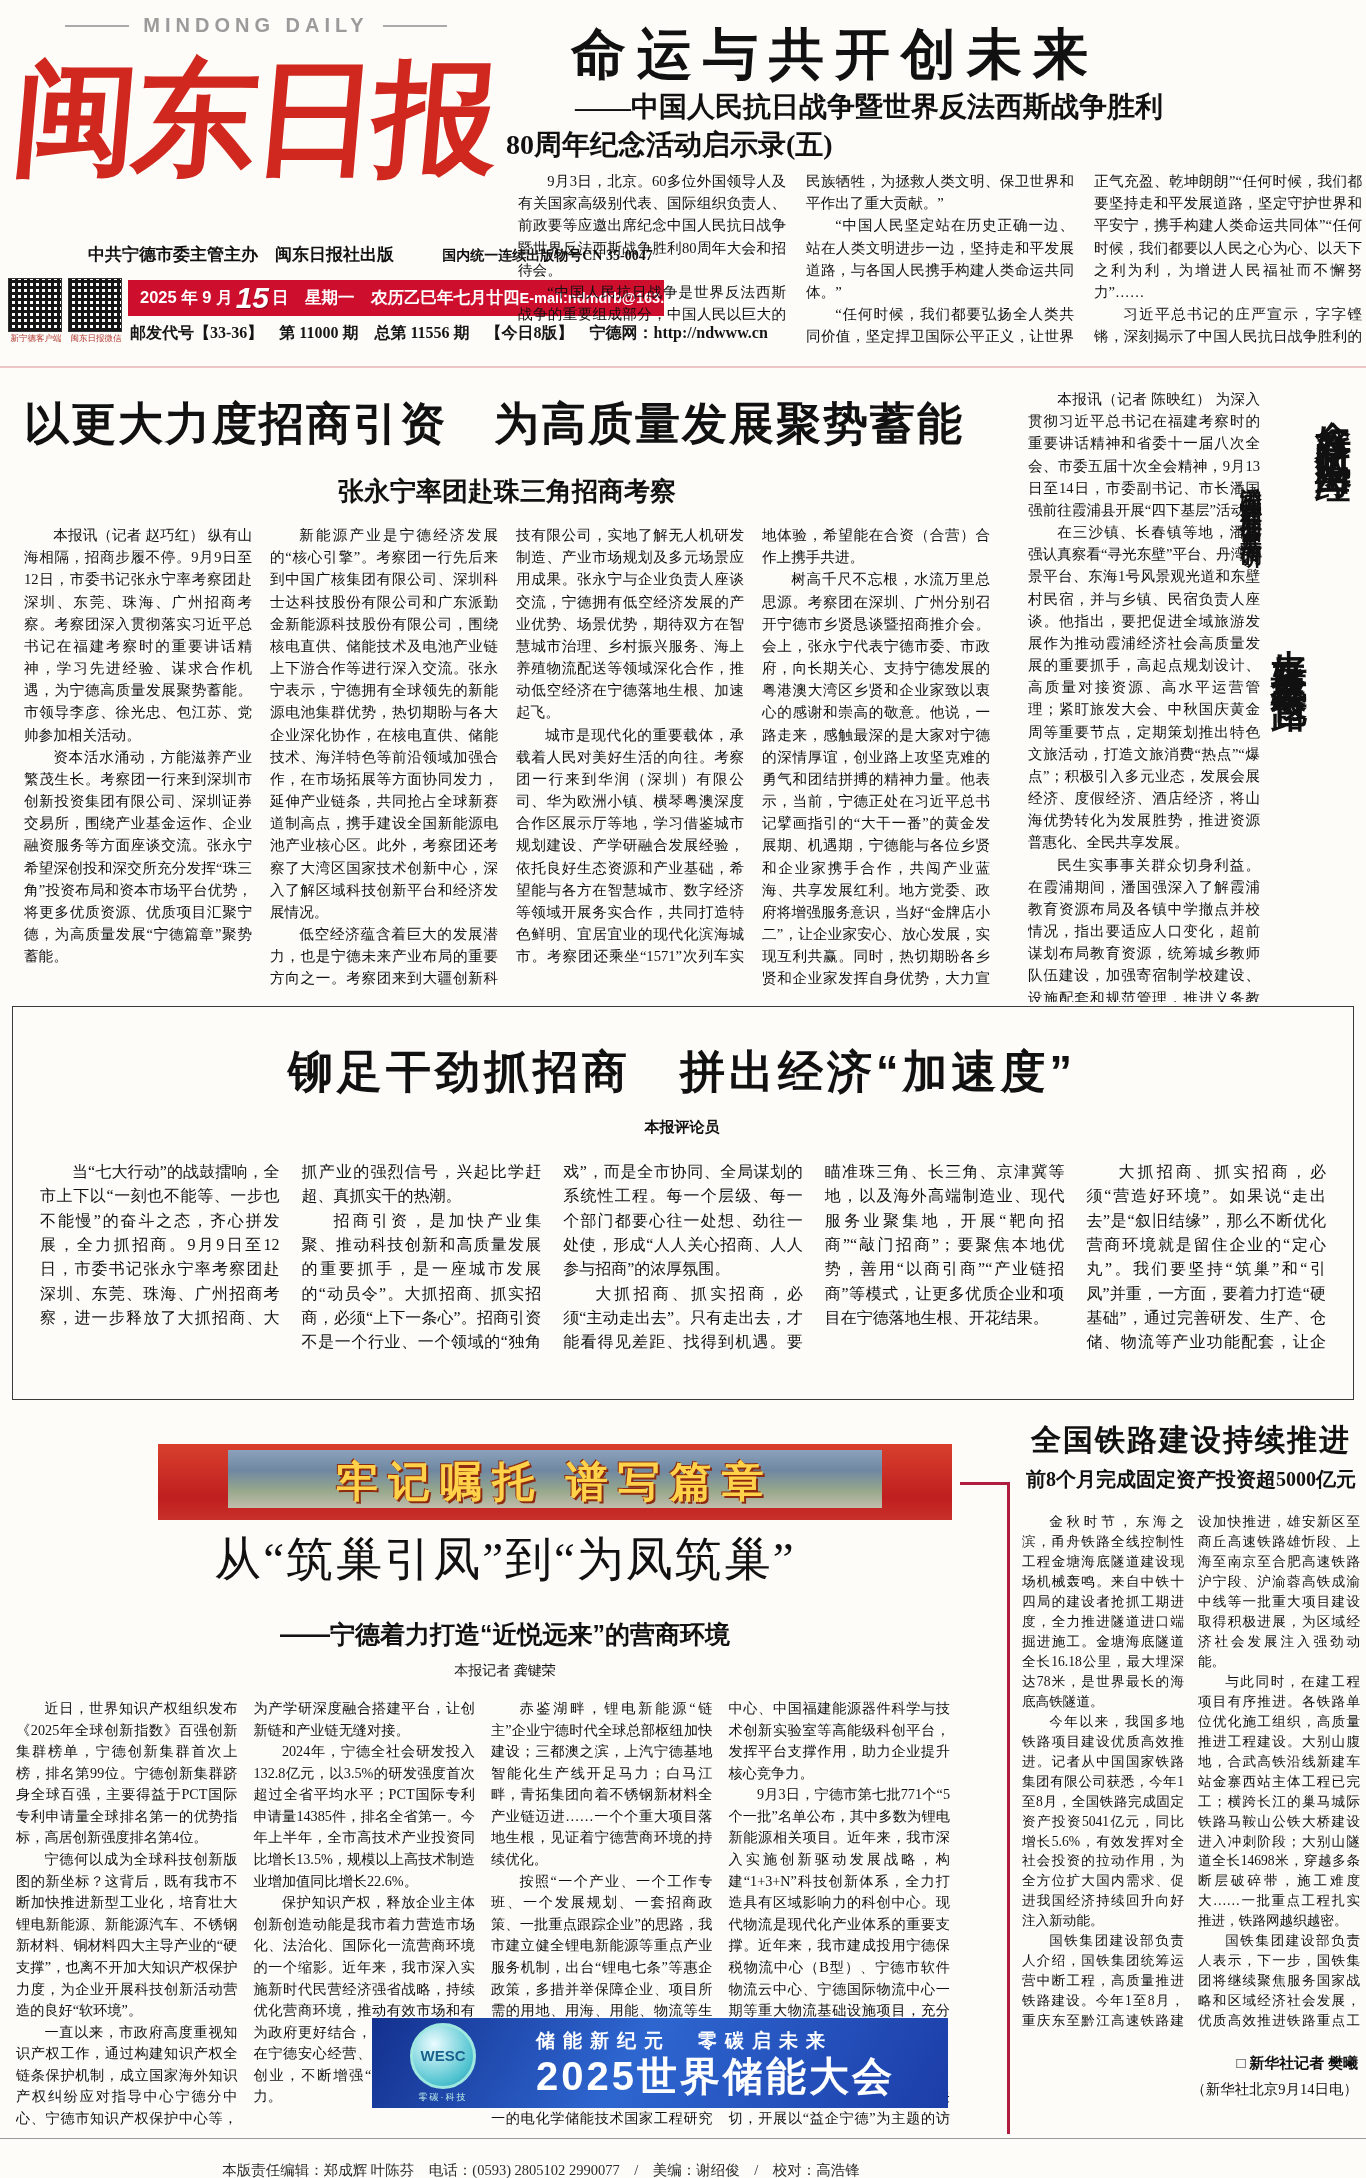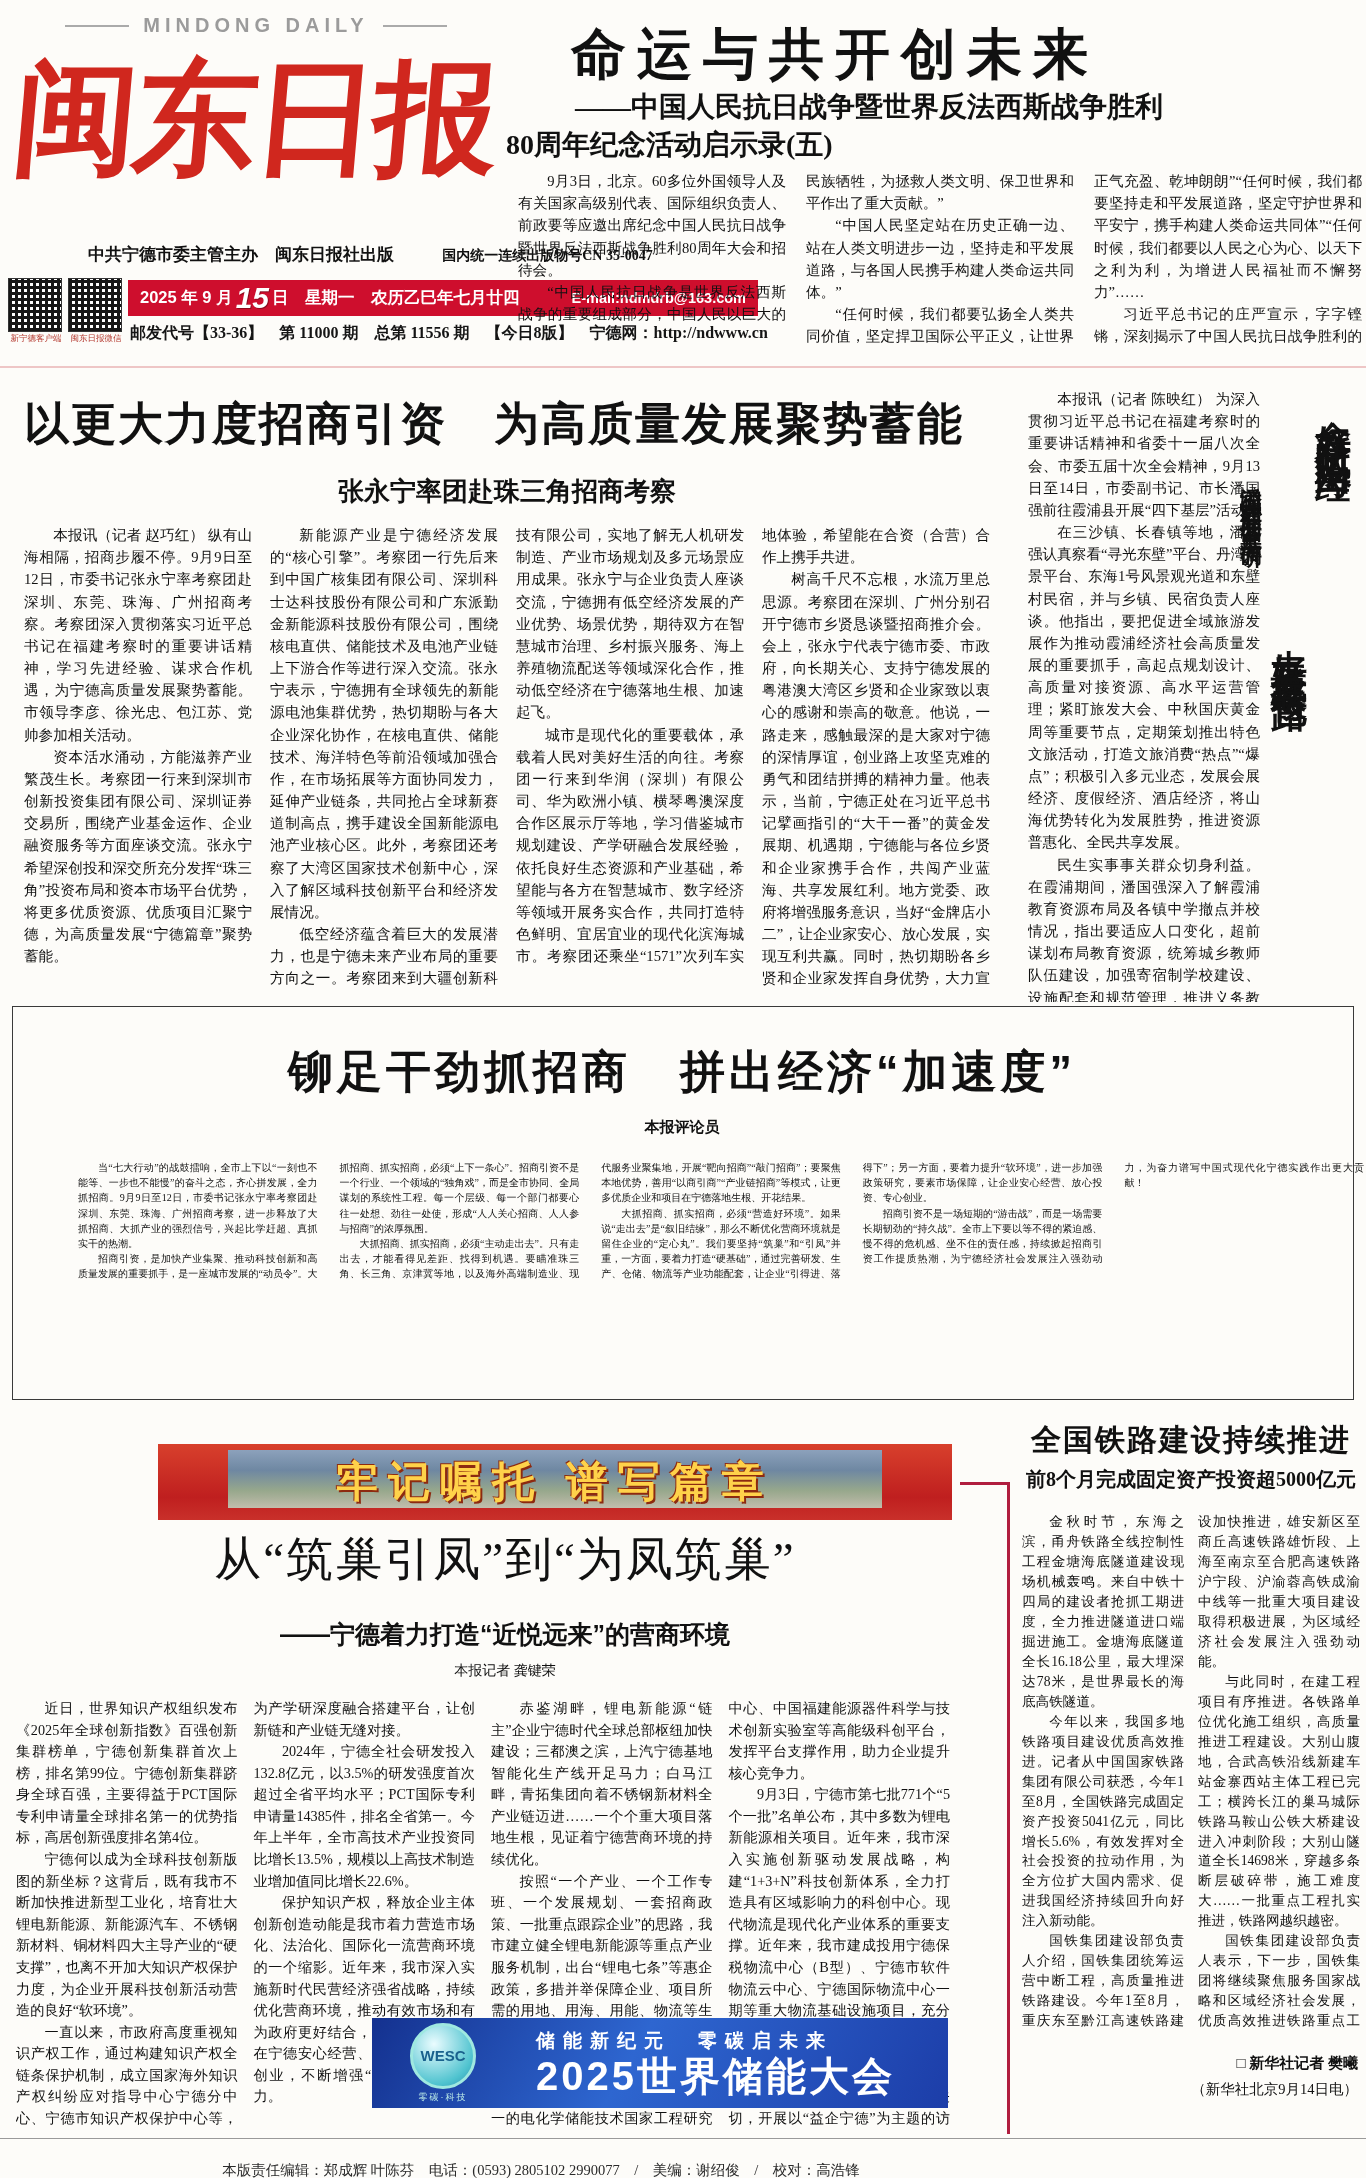--- a/index.html
+++ b/index.html
@@ -10,21 +10,21 @@
   .body-text{font-size:14.6px;line-height:1.52;text-align:justify;overflow:hidden;}
   .body-text p{margin:0;text-indent:2em;}
   
   .mh-daily{left:36px;top:14px;width:440px;display:flex;align-items:center;justify-content:center;gap:14px;
             color:#9b9b9b;font-size:20px;letter-spacing:5px;font-weight:bold;}
   .mh-daily .rule{height:2px;background:#aaa;width:64px;}
   .mh-logo{left:14px;top:30px;width:500px;font-size:124px;line-height:1.45;font-weight:900;color:#d0271e;
            transform:skewX(-5deg);letter-spacing:-4px;white-space:nowrap;}
   .mh-pub{left:88px;top:243px;width:590px;font-weight:bold;font-size:17px;white-space:nowrap;}
   .mh-pub .cn{font-size:14px;font-weight:bold;margin-left:15px;}
-  .mh-datebar{left:128px;top:280px;width:630px;height:36px;background:#ce0e2d;color:#fff;display:flex;
+  .mh-datebar{left:128px;top:280px;width:536px;height:36px;background:#ce0e2d;color:#fff;display:flex;
               align-items:center;padding:0 12px;box-sizing:border-box;white-space:nowrap;}
   .mh-datebar .d1{font-size:16.5px;font-weight:bold;}
   .mh-datebar .day{font-size:30px;font-weight:900;font-style:italic;margin:0 3px;
                    text-shadow:1px 1px 0 #8d0a1e;}
   .mh-datebar .email{margin-left:auto;font-size:14.5px;font-weight:bold;}
   .mh-post{left:130px;top:323px;width:540px;font-size:16px;font-weight:bold;white-space:nowrap;color:#151515;}
   .qr{width:52px;height:52px;border:1px solid #333;background:
        repeating-linear-gradient(0deg,#161616 0 3px,transparent 3px 6px),
        repeating-linear-gradient(90deg,#161616 0 3px,#fff 3px 6px);}
   .qr-wrap{width:56px;text-align:center;}
@@ -43,21 +43,21 @@
   
   .rs-body{left:1028px;top:388px;width:232px;height:614px;}
   .v{writing-mode:vertical-rl;}
   .rs-t1{left:1308px;top:392px;height:380px;font-size:36px;font-weight:800;letter-spacing:6px;}
   .rs-t2{left:1264px;top:620px;height:380px;font-size:36px;font-weight:800;letter-spacing:6px;}
   .rs-kicker{left:1236px;top:470px;height:530px;font-size:22px;font-weight:800;letter-spacing:4px;}
   
   .ed-box{left:12px;top:1006px;width:1340px;height:392px;border:1px solid #3a3a3a;}
   .ed-title{left:12px;top:1042px;width:1340px;text-align:center;font-size:45px;font-weight:900;letter-spacing:4px;}
   .ed-byline{left:12px;top:1118px;width:1340px;text-align:center;font-size:15px;font-weight:bold;}
-  .ed-body{left:40px;top:1160px;width:1286px;height:218px;column-count:5;column-gap:22px;font-size:10px;margin-left:38px;}
+  .ed-body{left:40px;top:1160px;width:1286px;height:218px;column-count:5;column-gap:22px;font-size:16px;}
   
   .bn-banner{left:158px;top:1444px;width:794px;height:76px;background:linear-gradient(180deg,#d8402c,#bf1f1f 70%,#c9302a);
              overflow:hidden;}
   .bn-photo{position:absolute;left:70px;top:6px;width:654px;height:58px;
             background:linear-gradient(180deg,#7fb3d5 0%,#5e97b8 35%,#8fbf9f 70%,#c2d8c5 100%);opacity:.85;}
   .bn-text{position:absolute;left:0;top:10px;width:100%;text-align:center;font-size:42px;font-weight:900;
            letter-spacing:10px;color:#ffd24a;text-shadow:2px 2px 0 #8d2a10,-1px -1px 0 #8d2a10;}
   .bs-hl{left:60px;top:1528px;width:890px;text-align:center;font-size:47px;font-weight:400;letter-spacing:2px;}
   .bs-sub{left:60px;top:1618px;width:890px;text-align:center;font-size:25px;font-weight:800;}
   .bs-byline{left:60px;top:1662px;width:890px;text-align:center;font-size:14px;}

